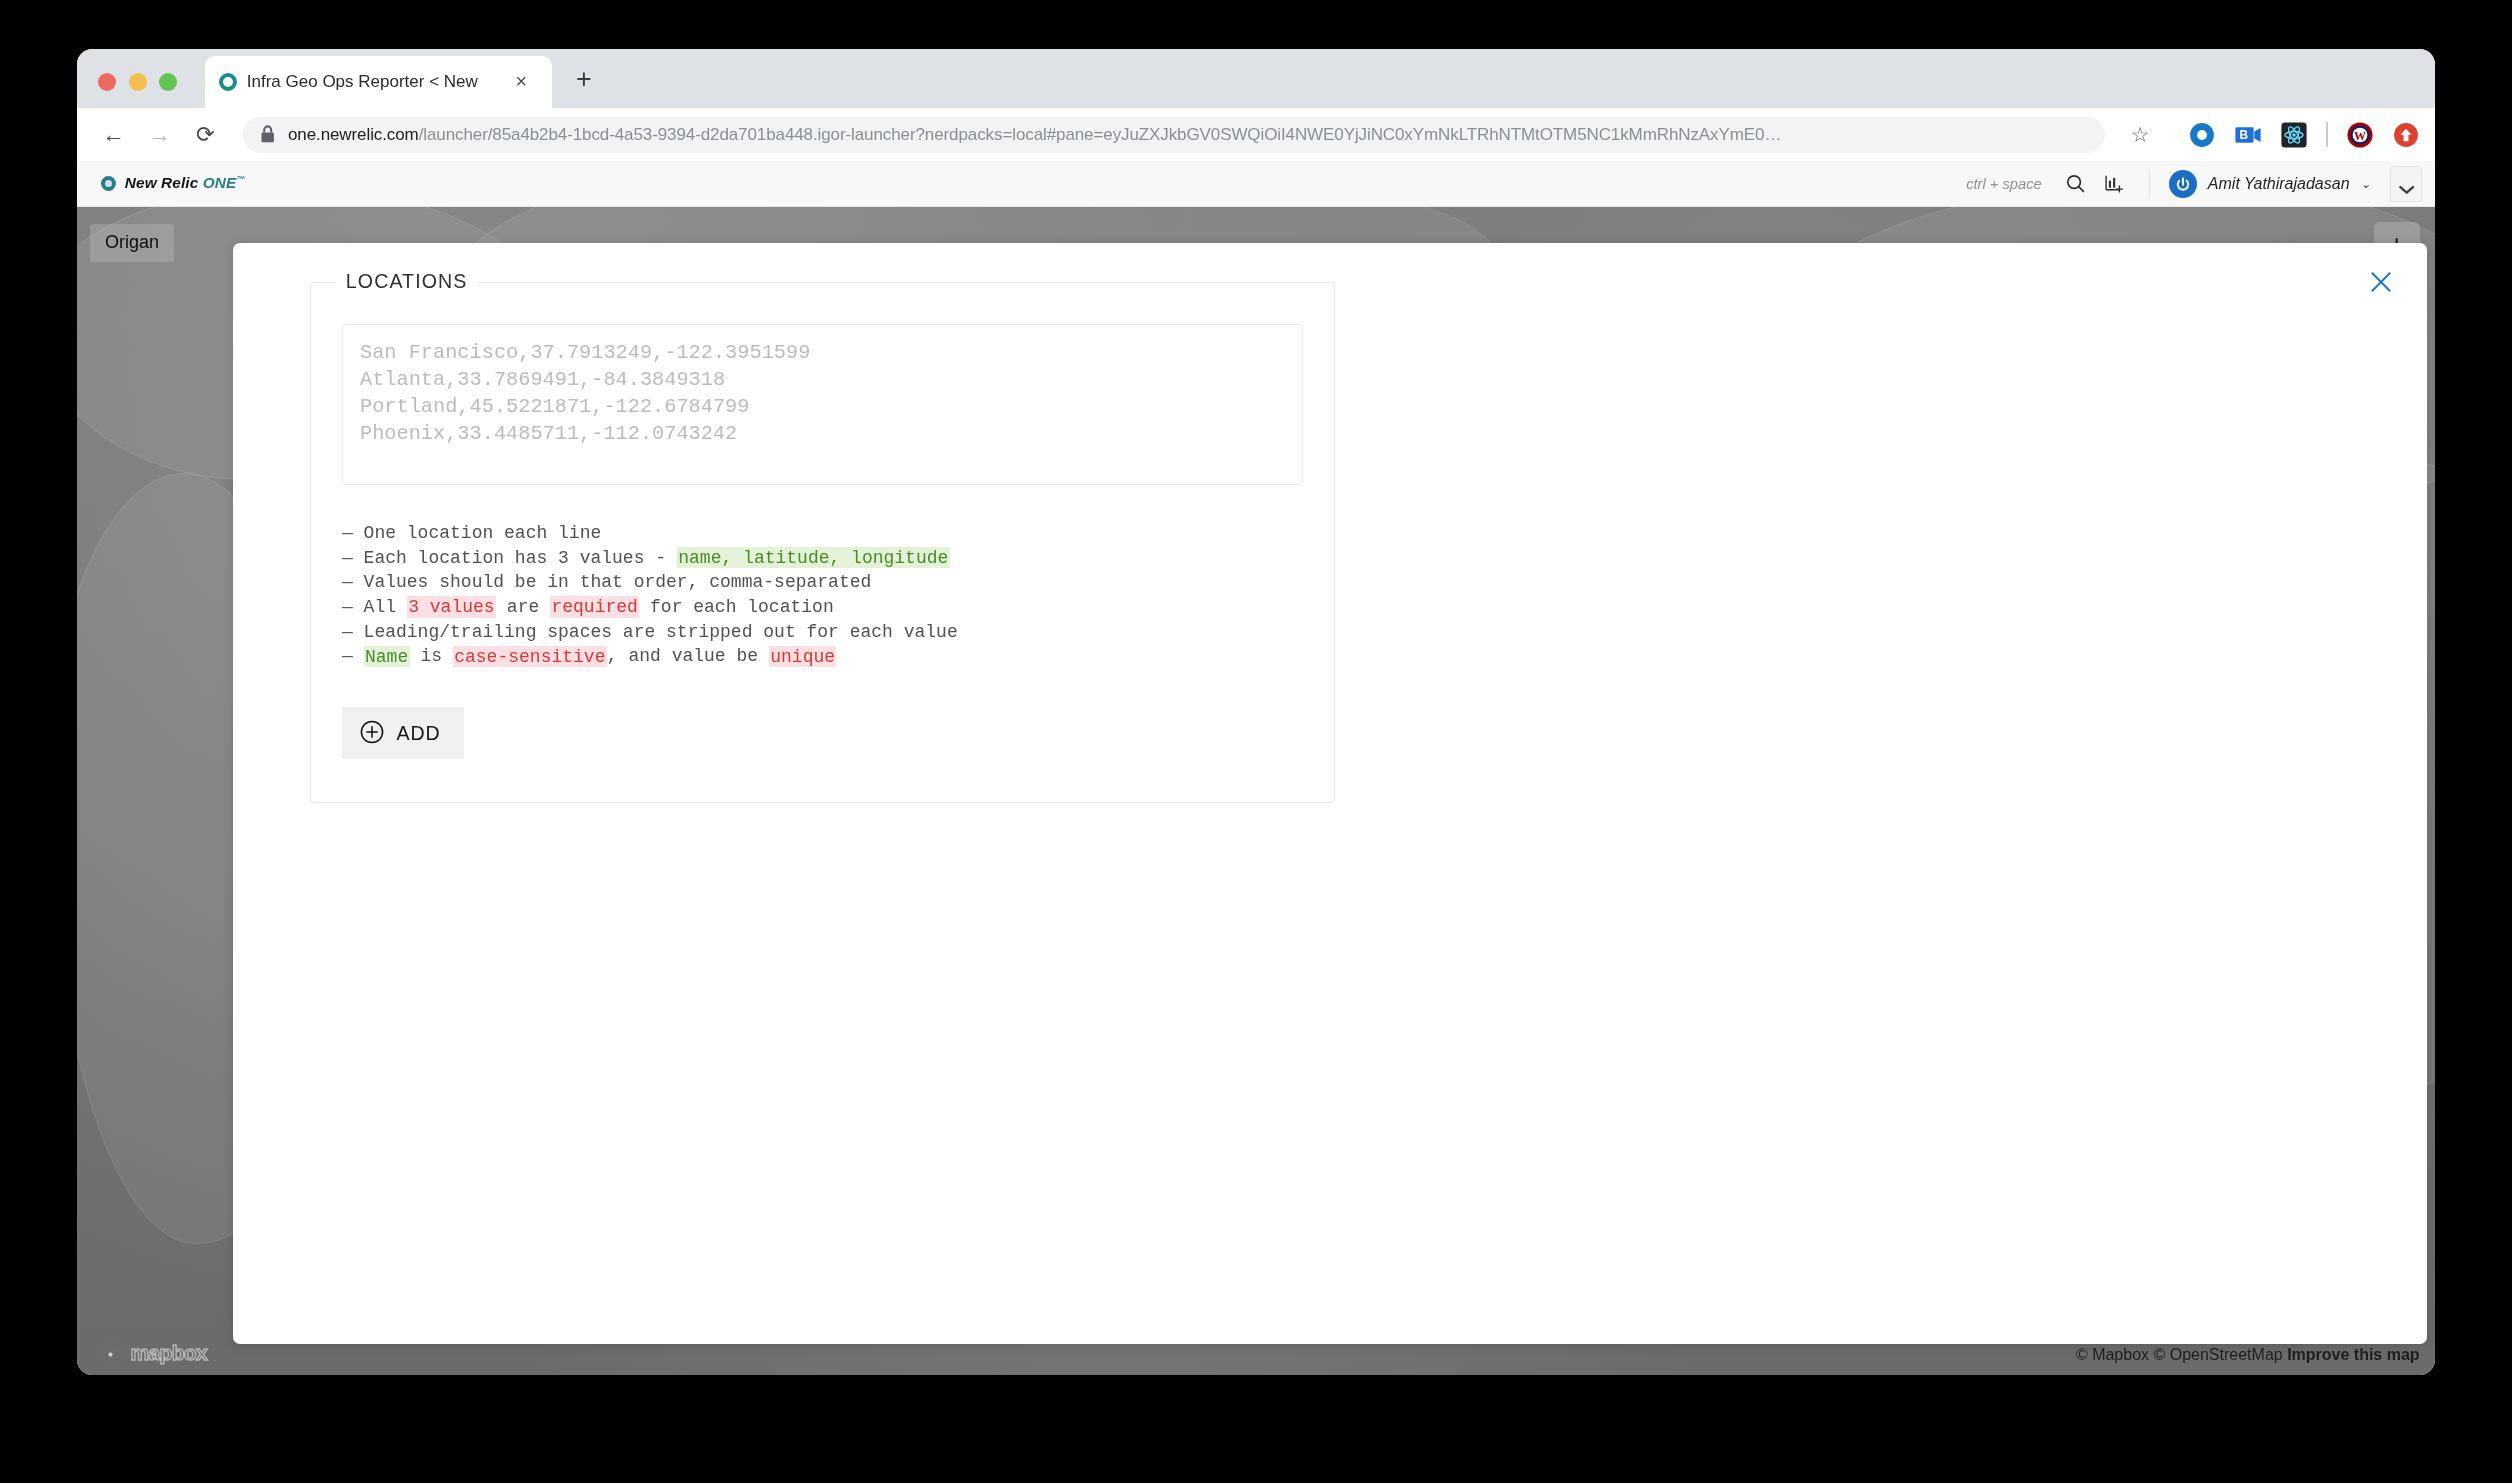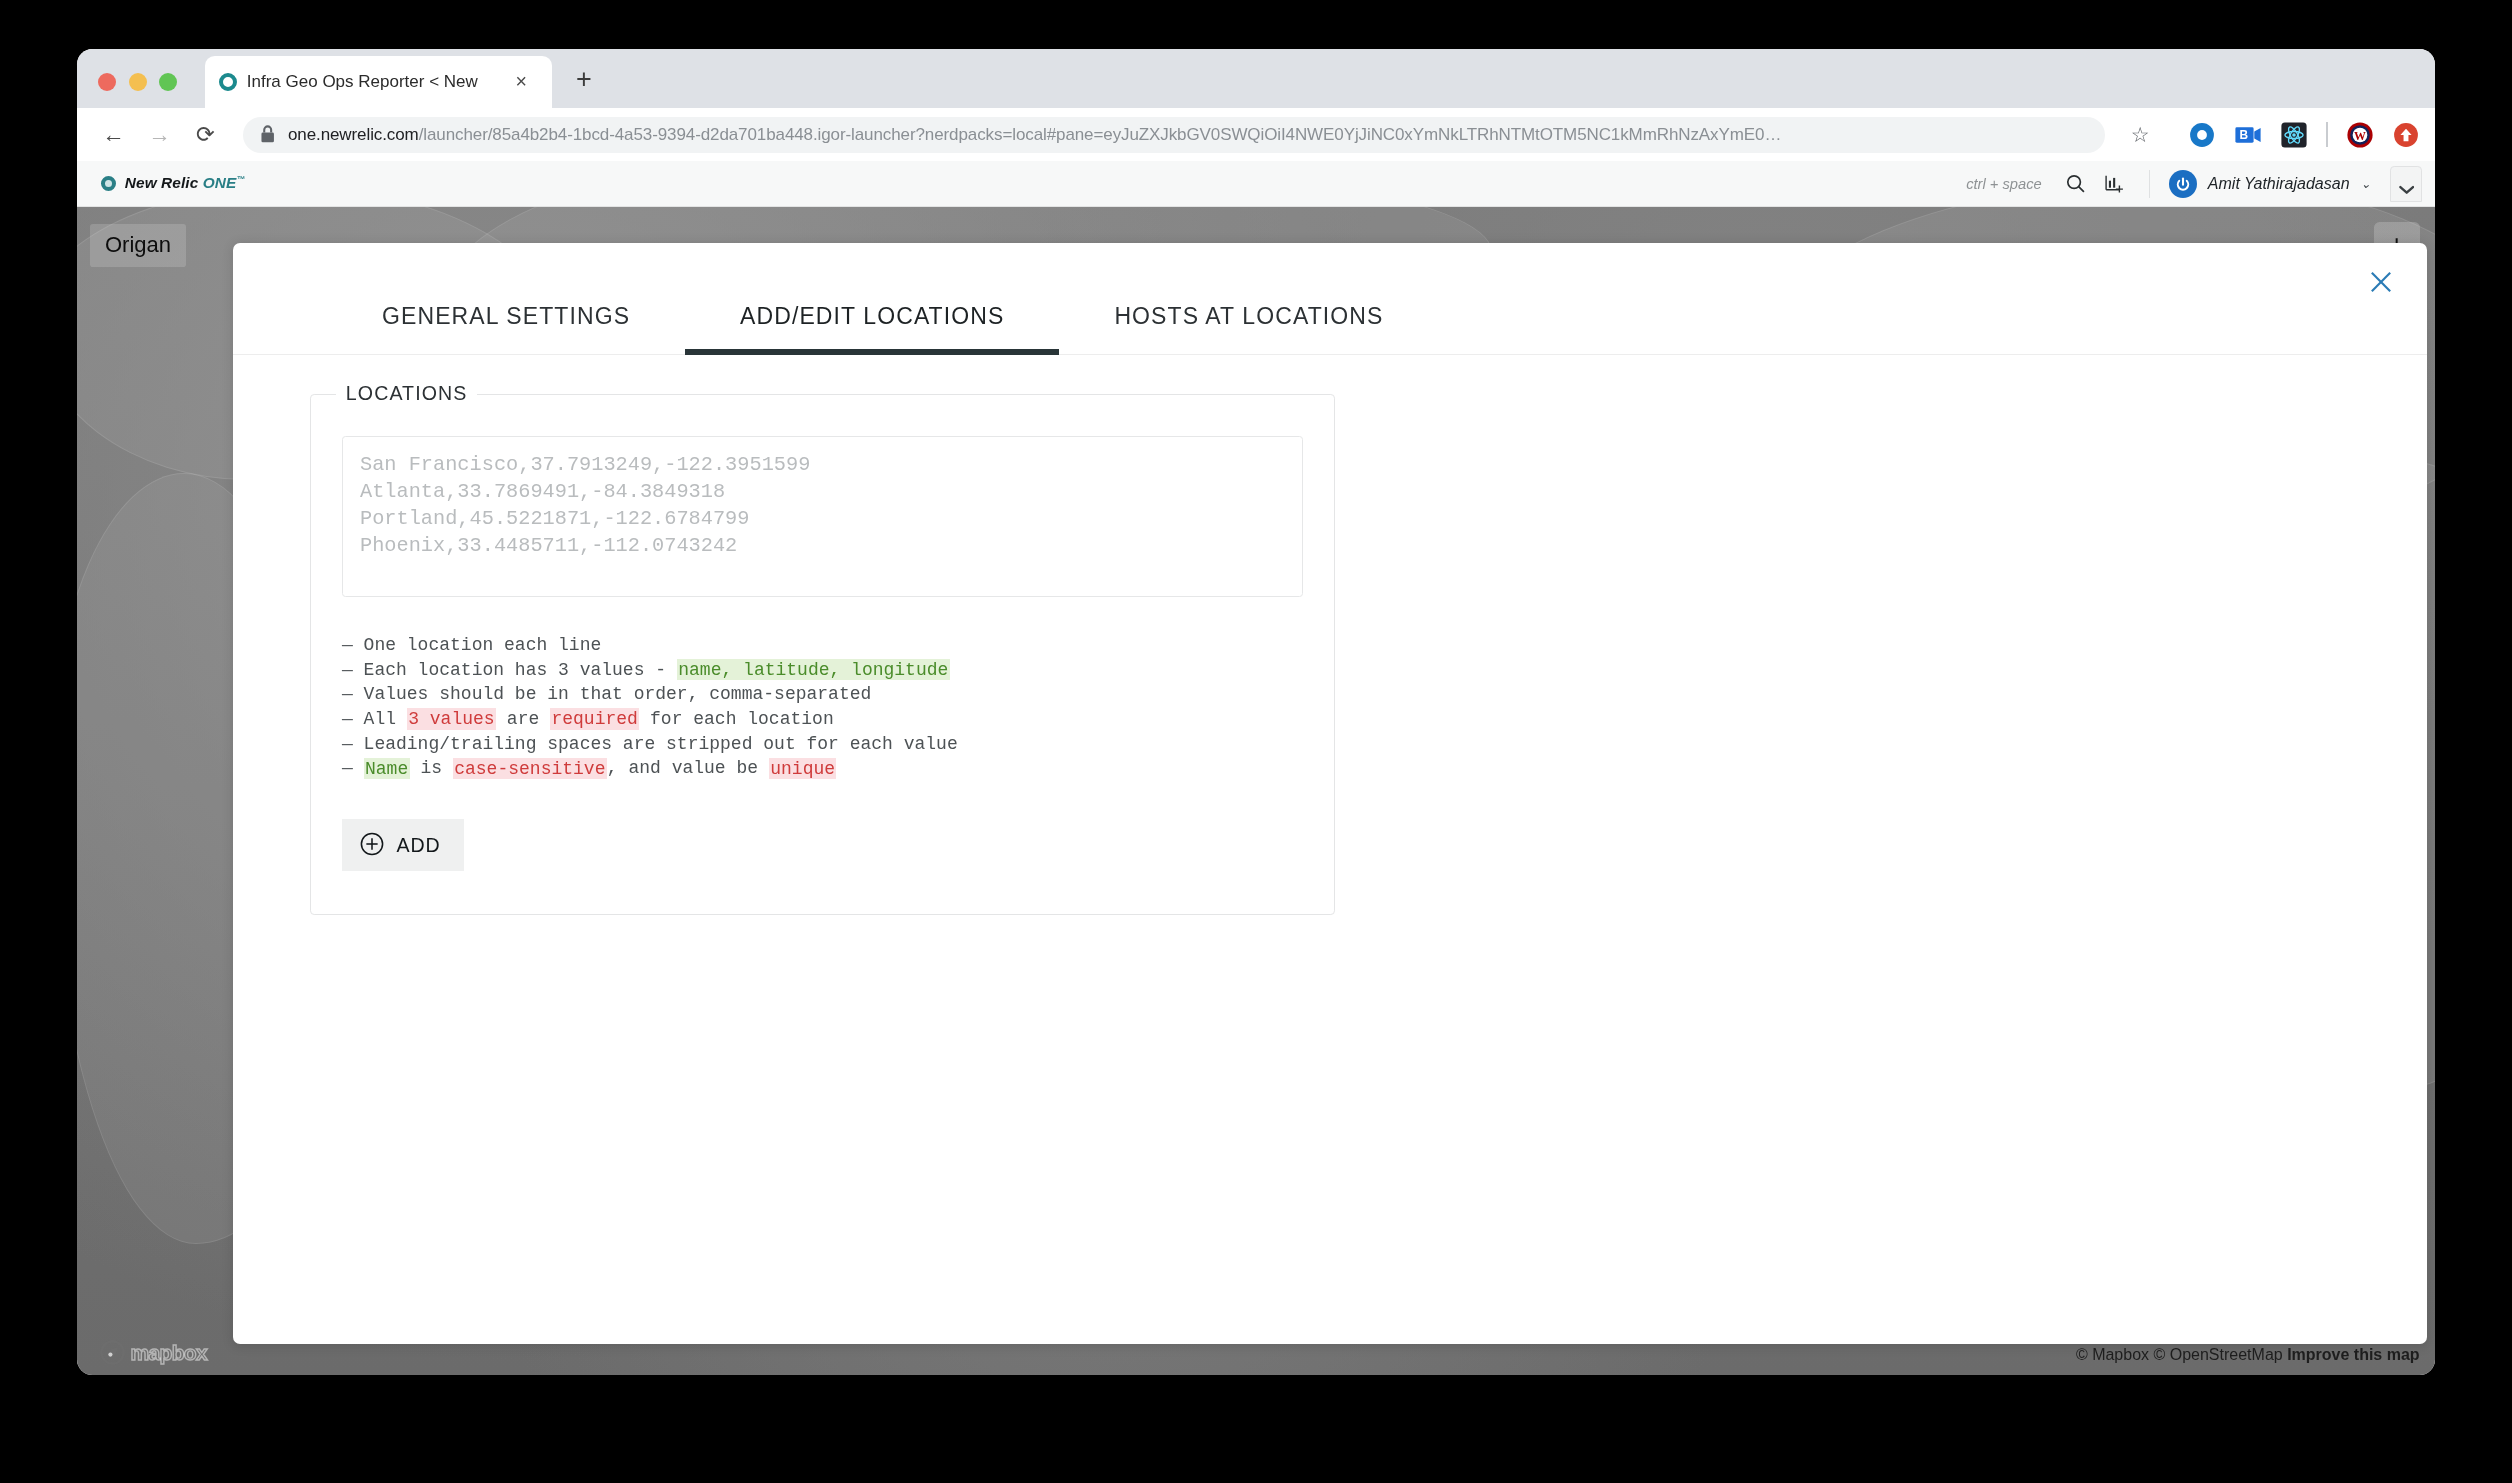--- a/index.html
+++ b/index.html
@@ -181,21 +181,21 @@
   }
   #map-overlay-dim {
     position: absolute; inset: 0;
     background: rgba(0,0,0,0.02);
   }
   #map-title-chip {
     position: absolute; left: 12.6px; top: 17px;
     background: rgba(255,255,255,0.16);
     padding: 8.4px 15.4px;
     border-radius: 2.8px;
-    font-size: 22px;
+    font-size: 18px;
     color: #0d0d0d;
     white-space: nowrap;
     z-index: 2;
   }
   #map-zoom-controls {
     position: absolute; right: 15.4px; top: 15.4px;
     width: 46px;
     background: rgba(255,255,255,0.20);
     border-radius: 5.6px;
     z-index: 4;
@@ -511,31 +511,20 @@
 
     <div id="modal">
 
       <div id="modal-close">
         <svg width="24" height="24" viewBox="0 0 34 34">
             <line x1="4" y1="4" x2="30" y2="30" stroke="#2a7bb5" stroke-width="3"></line>
             <line x1="30" y1="4" x2="4" y2="30" stroke="#2a7bb5" stroke-width="3"></line>
           </svg>
       </div>
 
-      <div id="modal-tabs">
-        <div class="modal-tab">
-            <span class="tab-hit">GENERAL SETTINGS</span>
-          </div>
-        <div class="modal-tab active">
-            <span class="tab-hit">ADD/EDIT LOCATIONS</span>
-          </div>
-        <div class="modal-tab">
-            <span class="tab-hit">HOSTS AT LOCATIONS</span>
-          </div>
-      </div>
 
       <div id="modal-body">
         <div id="locations-card">
           <div id="locations-legend">LOCATIONS</div>
 
           <textarea id="locations-textarea" placeholder="San Francisco,37.7913249,-122.3951599
 Atlanta,33.7869491,-84.3849318
 Portland,45.5221871,-122.6784799
 Phoenix,33.4485711,-112.0743242" style=""></textarea>
 

